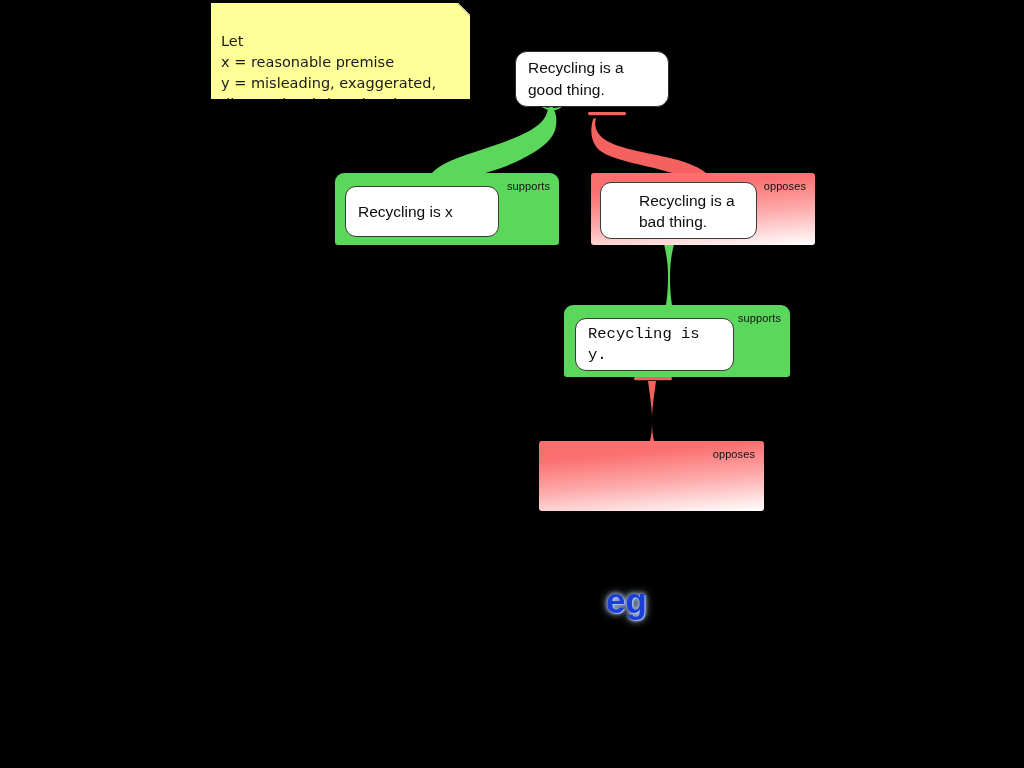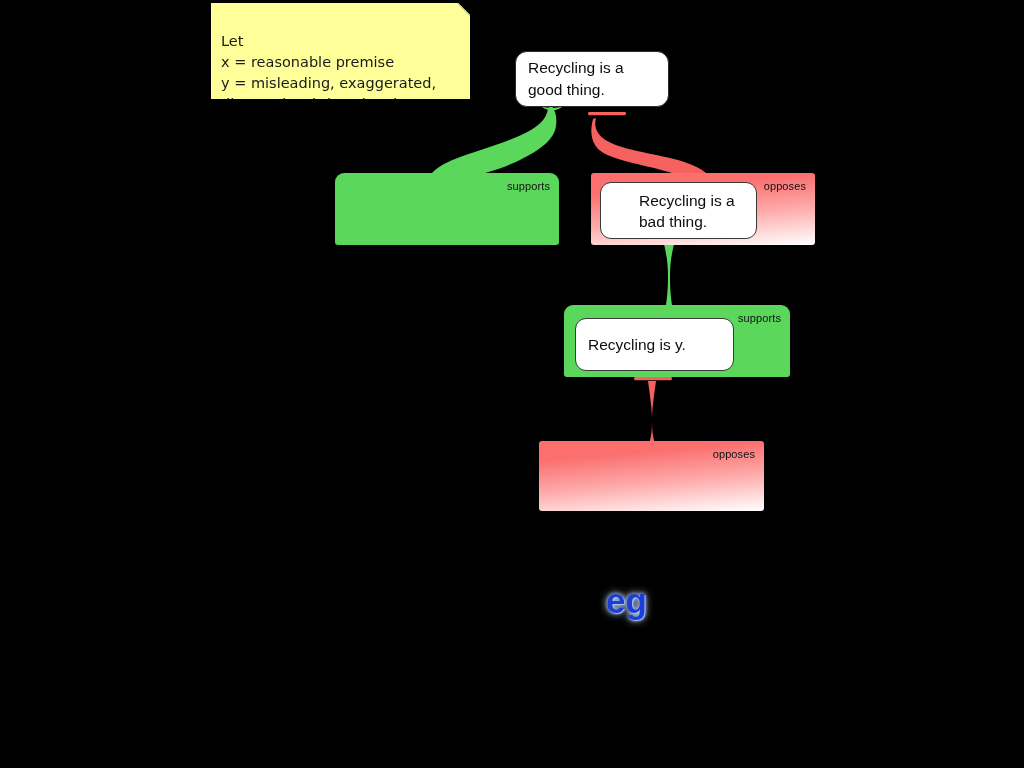--- a/index.html
+++ b/index.html
@@ -197,34 +197,37 @@
     <span class="sticky-fold"></span>
   </div>
 
   <div class="claim-root" style="left:498px; top:51px; width:154px; height:56px;">
     <span>Recycling is a good thing.</span>
   </div>
 
   <div class="panel panel-support" style="left:335px; top:173px; width:224px; height:72px;">
     <div class="panel-bg"></div>
     <div class="panel-label">supports</div>
+    <div class="claim" style="left:10px; top:13px; width:154px; height:51px;">
+      <span>Recycling is x</span>
+    </div>
   </div>
 
   <div class="panel panel-oppose" style="left:591px; top:173px; width:224px; height:72px;">
     <div class="panel-bg"></div>
     <div class="panel-label">opposes</div>
     <div class="claim" style="left:9px; top:9px; width:157px; height:57px;padding-left:38px;">
       <span>Recycling is a bad thing.</span>
     </div>
   </div>
 
   <div class="panel panel-support" style="left:564px; top:305px; width:226px; height:72px;">
     <div class="panel-bg"></div>
     <div class="panel-label">supports</div>
-    <div class="claim" style="left:11px; top:13px; width:159px; height:53px;">
+    <div class="claim" style="left:11px; top:13px; width:159px; height:53px;font-family:Liberation Mono, monospace;">
       <span>Recycling is y.</span>
     </div>
   </div>
 
   <div class="panel panel-oppose" style="left:539px; top:441px; width:225px; height:70px;">
     <div class="panel-bg"></div>
     <div class="panel-label">opposes</div>
   </div>
 
   <div class="eg" style="left:606px; top:565px;">

